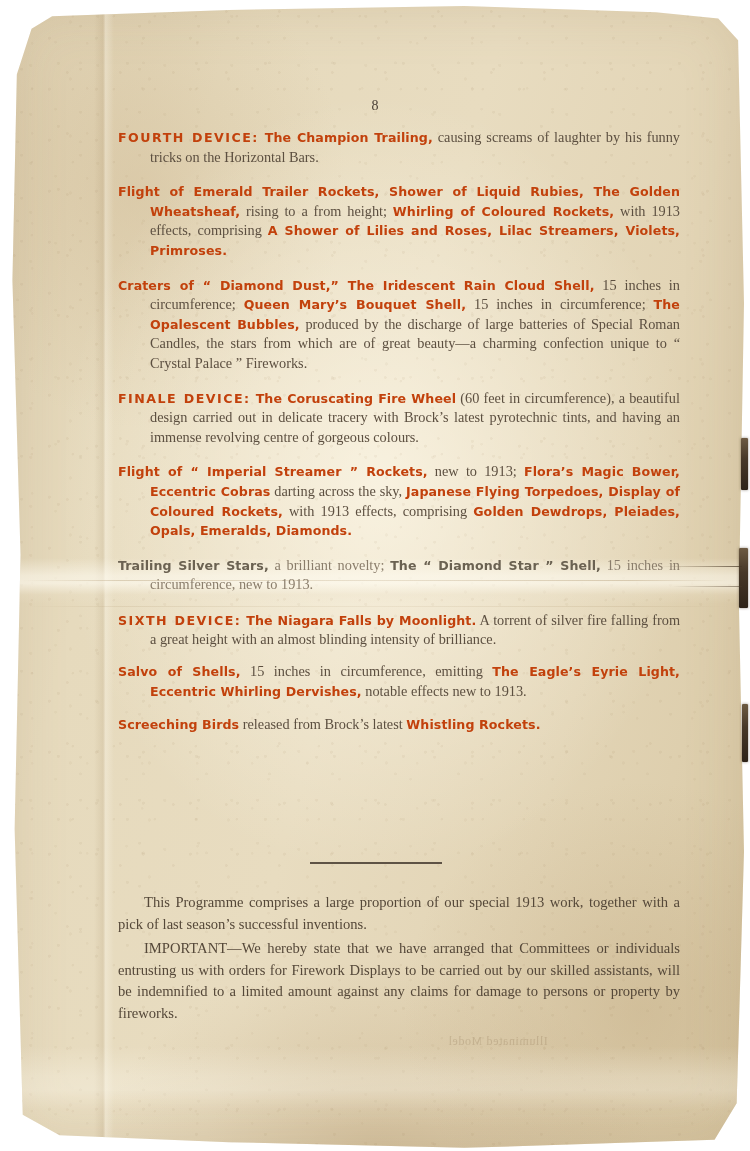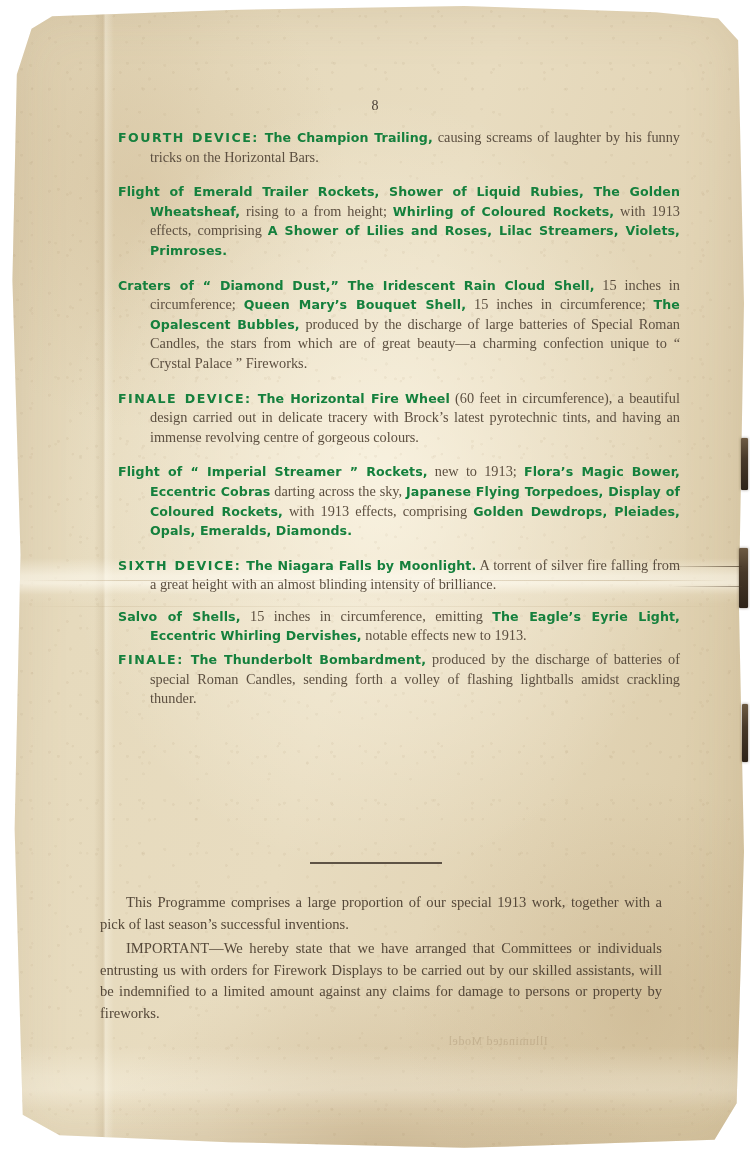--- a/index.html
+++ b/index.html
@@ -161,21 +161,21 @@
     text-indent: -32px;
     -webkit-hyphens: none;
     hyphens: none;
   }
 
   
   .b {
     font-family: "DejaVu Sans", sans-serif;
     font-weight: bold;
     font-size: 12.6px;
-    color: #15803d;
+    color: #c2410c;
     letter-spacing: 0.1px;
   }
   
   .b.caps { letter-spacing: 1.5px; }
 
   
   .r {
     font-family: "Liberation Serif", serif;
     color: #5c4f40;
   }
@@ -191,21 +191,21 @@
     width: 132px;
     height: 0;
     margin: 0;
     border: 0;
     border-top: 2px solid #4b4034;
     opacity: 0.88;
   }
 
   .closing {
     position: absolute;
-    left: 100px;
+    left: 118px;
     width: 562px;
     font-family: "Liberation Serif", serif;
     font-size: 14.6px;
     line-height: 21.5px;
     color: #554839;
     text-align: justify;
     margin: 0;
     text-indent: 26px;
   }
 </style>
@@ -235,25 +235,26 @@
   <div class="showthrough" style="left:448px; top:1034px;">Illuminated Model</div>
 
   <div class="content">
 
     <div class="folio">8</div>
 
     <div class="column" id="entries">
         <p class="entry"><span class="b caps">FOURTH DEVICE:</span><span class="b"> The Champion Trailing,</span><span class="r"> causing screams of laughter by his funny tricks on the Horizontal Bars.</span></p>
         <p class="entry"><span class="b">Flight of Emerald Trailer Rockets, Shower of Liquid Rubies, The Golden Wheatsheaf,</span><span class="r"> rising to a from height; </span><span class="b">Whirling of Coloured Rockets,</span><span class="r"> with 1913 effects, comprising </span><span class="b">A Shower of Lilies and Roses, Lilac Streamers, Violets, Primroses.</span></p>
         <p class="entry"><span class="b">Craters of “ Diamond Dust,” The Iridescent Rain Cloud Shell,</span><span class="r"> 15 inches in circumference; </span><span class="b">Queen Mary’s Bouquet Shell,</span><span class="r"> 15 inches in circumference; </span><span class="b">The Opalescent Bubbles,</span><span class="r"> produced by the discharge of large batteries of Special Roman Candles, the stars from which are of great beauty—a charming confection unique to “ Crystal Palace ” Fireworks.</span></p>
-        <p class="entry"><span class="b caps">FINALE DEVICE:</span><span class="b"> The Horizontal Fire Wheel</span><span class="r"> (60 feet in circumference), a beautiful design carried out in delicate tracery with Brock’s latest pyrotechnic tints, and having an immense revolving centre of gorgeous colours.</span></p>
+        <p class="entry"><span class="b caps">FINALE DEVICE:</span><span class="b"> The Coruscating Fire Wheel</span><span class="r"> (60 feet in circumference), a beautiful design carried out in delicate tracery with Brock’s latest pyrotechnic tints, and having an immense revolving centre of gorgeous colours.</span></p>
         <p class="entry"><span class="b">Flight of “ Imperial Streamer ” Rockets,</span><span class="r"> new to 1913; </span><span class="b">Flora’s Magic Bower, Eccentric Cobras</span><span class="r"> darting across the sky, </span><span class="b">Japanese Flying Torpedoes, Display of Coloured Rockets,</span><span class="r"> with 1913 effects, comprising </span><span class="b">Golden Dewdrops, Pleiades, Opals, Emeralds, Diamonds.</span></p>
+        <p class="entry faded" style="margin-bottom: 16px;"><span class="b">Trailing Silver Stars,</span><span class="r"> a brilliant novelty; </span><span class="b">The “ Diamond Star ” Shell,</span><span class="r"> 15 inches in circumference, new to 1913.</span></p>
         <p class="entry" style="margin-bottom: 12px;"><span class="b caps">SIXTH DEVICE:</span><span class="b"> The Niagara Falls by Moonlight.</span><span class="r"> A torrent of silver fire falling from a great height with an almost blinding intensity of brilliance.</span></p>
-        <p class="entry" style="margin-bottom: 4px;"><span class="b">Salvo of Shells,</span><span class="r"> 15 inches in circumference, emitting </span><span class="b">The Eagle’s Eyrie Light, Eccentric Whirling Dervishes,</span><span class="r"> notable effects new to 1913.</span></p>
-        <p class="entry"><span class="b caps">FINALE:</span><span class="b"> The Thunderbolt Bombardment,</span><span class="r"> produced by the discharge of batteries of special Roman Candles, sending forth a volley of flashing lightballs amidst crackling thunder.</span></p>
+        <p class="entry" style="margin-bottom: 14px;"><span class="b">Salvo of Shells,</span><span class="r"> 15 inches in circumference, emitting </span><span class="b">The Eagle’s Eyrie Light, Eccentric Whirling Dervishes,</span><span class="r"> notable effects new to 1913.</span></p>
+        <p class="entry" style="margin-bottom: 17px;"><span class="b">Screeching Birds</span><span class="r"> released from Brock’s latest </span><span class="b">Whistling Rockets.</span></p>
       </div>
 
     <hr class="rule">
 
     <p class="closing" id="closing-programme" style="top:892px;">This Programme comprises a large proportion of our special 1913 work, together with a pick of last season’s successful inventions.</p>
 
     <p class="closing" id="closing-important" style="top:938px;">IMPORTANT—We hereby state that we have arranged that Committees or individuals entrusting us with orders for Firework Displays to be carried out by our skilled assistants, will be indemnified to a limited amount against any claims for damage to persons or property by fireworks.</p>
 
   </div>
 </div>

